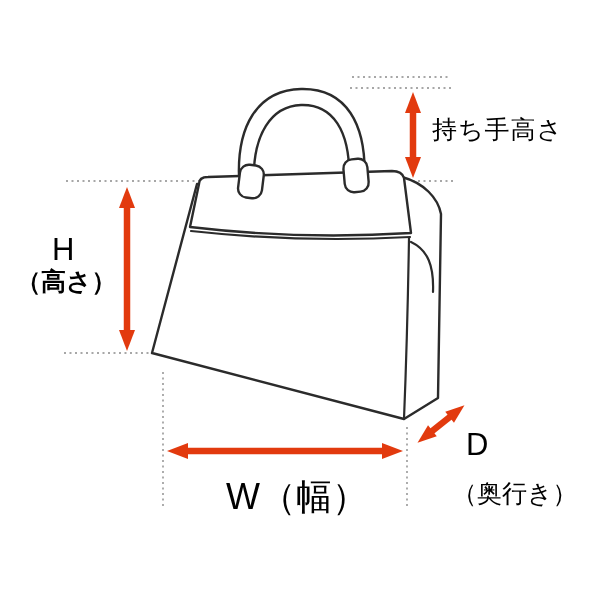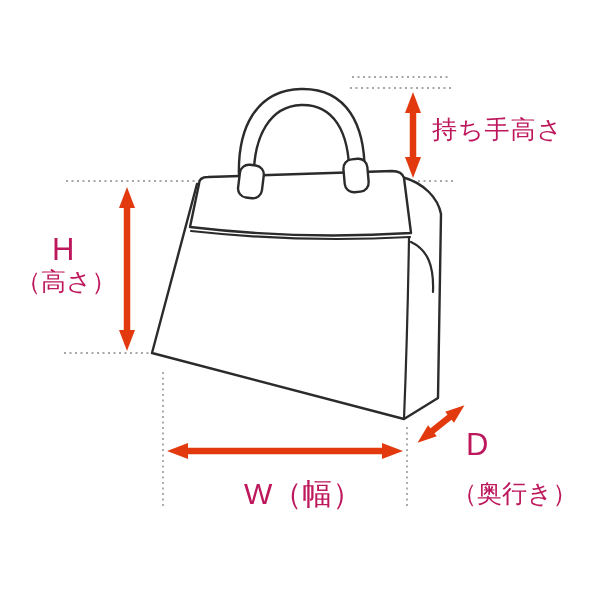--- a/index.html
+++ b/index.html
@@ -15,28 +15,28 @@
     overflow: hidden;
     font-family: "Liberation Sans", "DejaVu Sans", sans-serif;
   }
   .canvas svg {
     position: absolute;
     left: 0;
     top: 0;
   }
   .label {
     position: absolute;
-    color: #be185d;
+    color: #000000;
     white-space: nowrap;
     line-height: 1.1;
   }
   .label-handle-height { left: 432px; top: 116px; font-size: 25px; letter-spacing: 1px; }
   .label-h-letter      { left: 52px;  top: 233px; font-size: 31px; }
-  .label-h-name        { left: 16px;  top: 268px; font-size: 25px; }
-  .label-w             { left: 244px; top: 477px; font-size: 30px; }
+  .label-h-name        { left: 16px;  top: 268px; font-size: 25px; font-weight: bold; }
+  .label-w             { left: 226px; top: 477px; font-size: 36px; }
   .label-d-letter      { left: 466px; top: 428px; font-size: 31px; }
   .label-d-name        { left: 452px; top: 460px; font-size: 25px; margin-top: 20px; }
 
   .bag-line {
     fill: #ffffff;
     stroke: #2b2b2b;
     stroke-width: 2.4;
     stroke-linejoin: round;
     stroke-linecap: round;
   }

